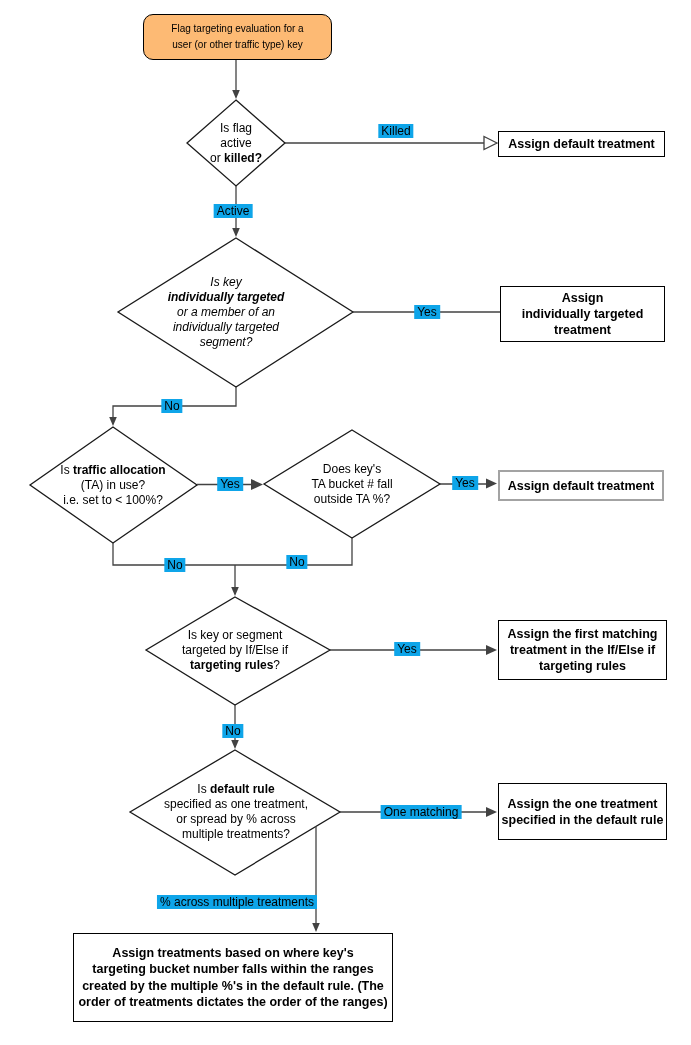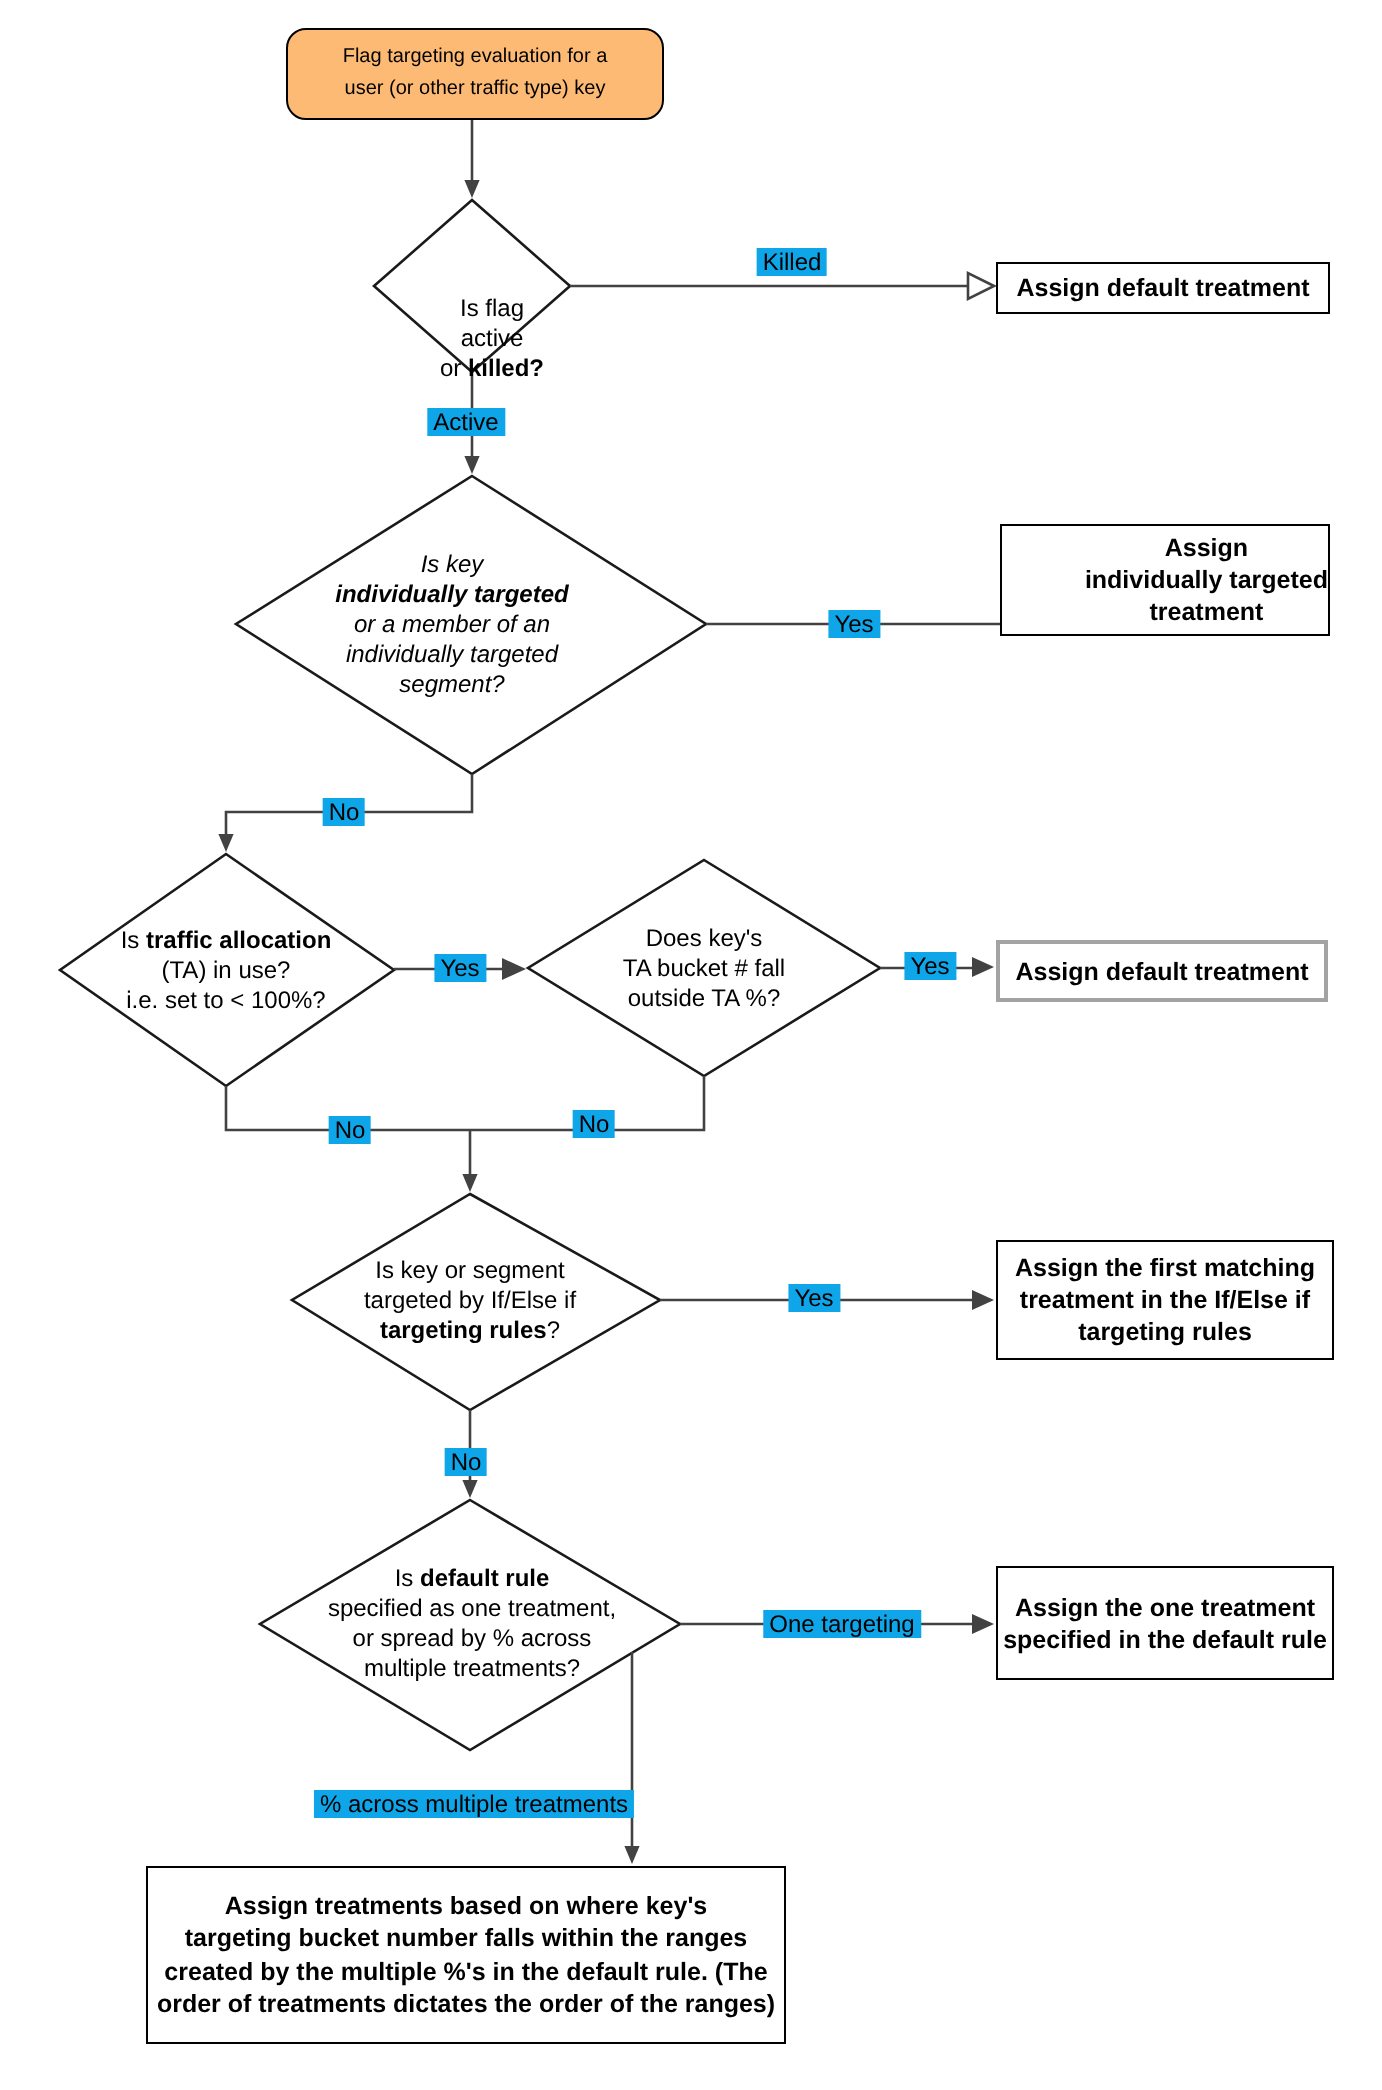--- a/index.html
+++ b/index.html
@@ -64,21 +64,21 @@
       <polygon points="316,932 312.2,923 319.8,923"></polygon>
     </g>
 
     <polygon points="497,143 484,136.5 484,149.5" fill="#ffffff" stroke="#424242" stroke-width="1.3"></polygon>
   </svg>
 
   <div class="node terminal" style="left:143px;top:14px;width:187px;height:44px;">
       <div><span>Flag targeting evaluation for a</span><br><span>user (or other traffic type) key</span></div>
     </div>
 
-  <div class="node dtext" style="left:196px;top:116px;width:100px;height:54px;margin-top:26px;">
+  <div class="node dtext" style="left:186px;top:116px;width:100px;height:54px;">
       <div><span>Is flag</span><br><span>active</span><br><span>or </span><span style="font-weight: bold;">killed?</span></div>
     </div>
   <div class="node dtext" style="left:146px;top:272px;width:160px;height:80px;font-style:italic;">
       <div><span>Is key</span><br><span style="font-weight: bold;">individually targeted</span><br><span>or a member of an</span><br><span>individually targeted</span><br><span>segment?</span></div>
     </div>
   <div class="node dtext" style="left:33px;top:462px;width:160px;height:46px;">
       <div><span>Is </span><span style="font-weight: bold;">traffic allocation</span><br><span>(TA) in use?</span><br><span>i.e. set to &lt; 100%?</span></div>
     </div>
   <div class="node dtext" style="left:287px;top:461px;width:130px;height:46px;">
       <div><span>Does key's</span><br><span>TA bucket # fall</span><br><span>outside TA %?</span></div>
@@ -86,21 +86,21 @@
   <div class="node dtext" style="left:160px;top:627px;width:150px;height:46px;">
       <div><span>Is key or segment</span><br><span>targeted by If/Else if</span><br><span style="font-weight: bold;">targeting rules</span><span>?</span></div>
     </div>
   <div class="node dtext" style="left:148px;top:781px;width:176px;height:62px;">
       <div><span>Is </span><span style="font-weight: bold;">default rule</span><br><span>specified as one treatment,</span><br><span>or spread by % across</span><br><span>multiple treatments?</span></div>
     </div>
 
   <div class="node resultbox" style="left:498px;top:131px;width:165px;height:24px;">
       <div><span style="font-weight: bold;">Assign default treatment</span></div>
     </div>
-  <div class="node resultbox" style="left:500px;top:262px;width:163px;height:54px;justify-content:flex-end;">
+  <div class="node resultbox" style="left:500px;top:286px;width:163px;height:54px;">
       <div><span style="font-weight: bold;">Assign</span><br><span style="font-weight: bold;">individually targeted</span><br><span style="font-weight: bold;">treatment</span></div>
     </div>
   <div class="node resultbox gray" style="left:498px;top:470px;width:162px;height:27px;">
       <div><span style="font-weight: bold;">Assign default treatment</span></div>
     </div>
   <div class="node resultbox" style="left:498px;top:620px;width:167px;height:58px;">
       <div><span style="font-weight: bold;">Assign the first matching</span><br><span style="font-weight: bold;">treatment in the If/Else if</span><br><span style="font-weight: bold;">targeting rules</span></div>
     </div>
   <div class="node resultbox" style="left:498px;top:783px;width:167px;height:55px;">
       <div><span style="font-weight: bold;">Assign the one treatment</span><br><span style="font-weight: bold;">specified in the default rule</span></div>
@@ -112,16 +112,16 @@
   <div class="elabel" style="left:396px;top:131px;">Killed</div>
   <div class="elabel" style="left:233px;top:211px;">Active</div>
   <div class="elabel" style="left:427px;top:312px;">Yes</div>
   <div class="elabel" style="left:172px;top:406px;">No</div>
   <div class="elabel" style="left:230px;top:484px;">Yes</div>
   <div class="elabel" style="left:465px;top:483px;">Yes</div>
   <div class="elabel" style="left:175px;top:565px;">No</div>
   <div class="elabel" style="left:297px;top:562px;">No</div>
   <div class="elabel" style="left:407px;top:649px;">Yes</div>
   <div class="elabel" style="left:233px;top:731px;">No</div>
-  <div class="elabel" style="left:421px;top:812px;">One targeting</div>
+  <div class="elabel" style="left:421px;top:812px;">One matching</div>
   <div class="elabel" style="left:237px;top:902px;">% across multiple treatments</div>
 
 </div>
 
 </body></html>

